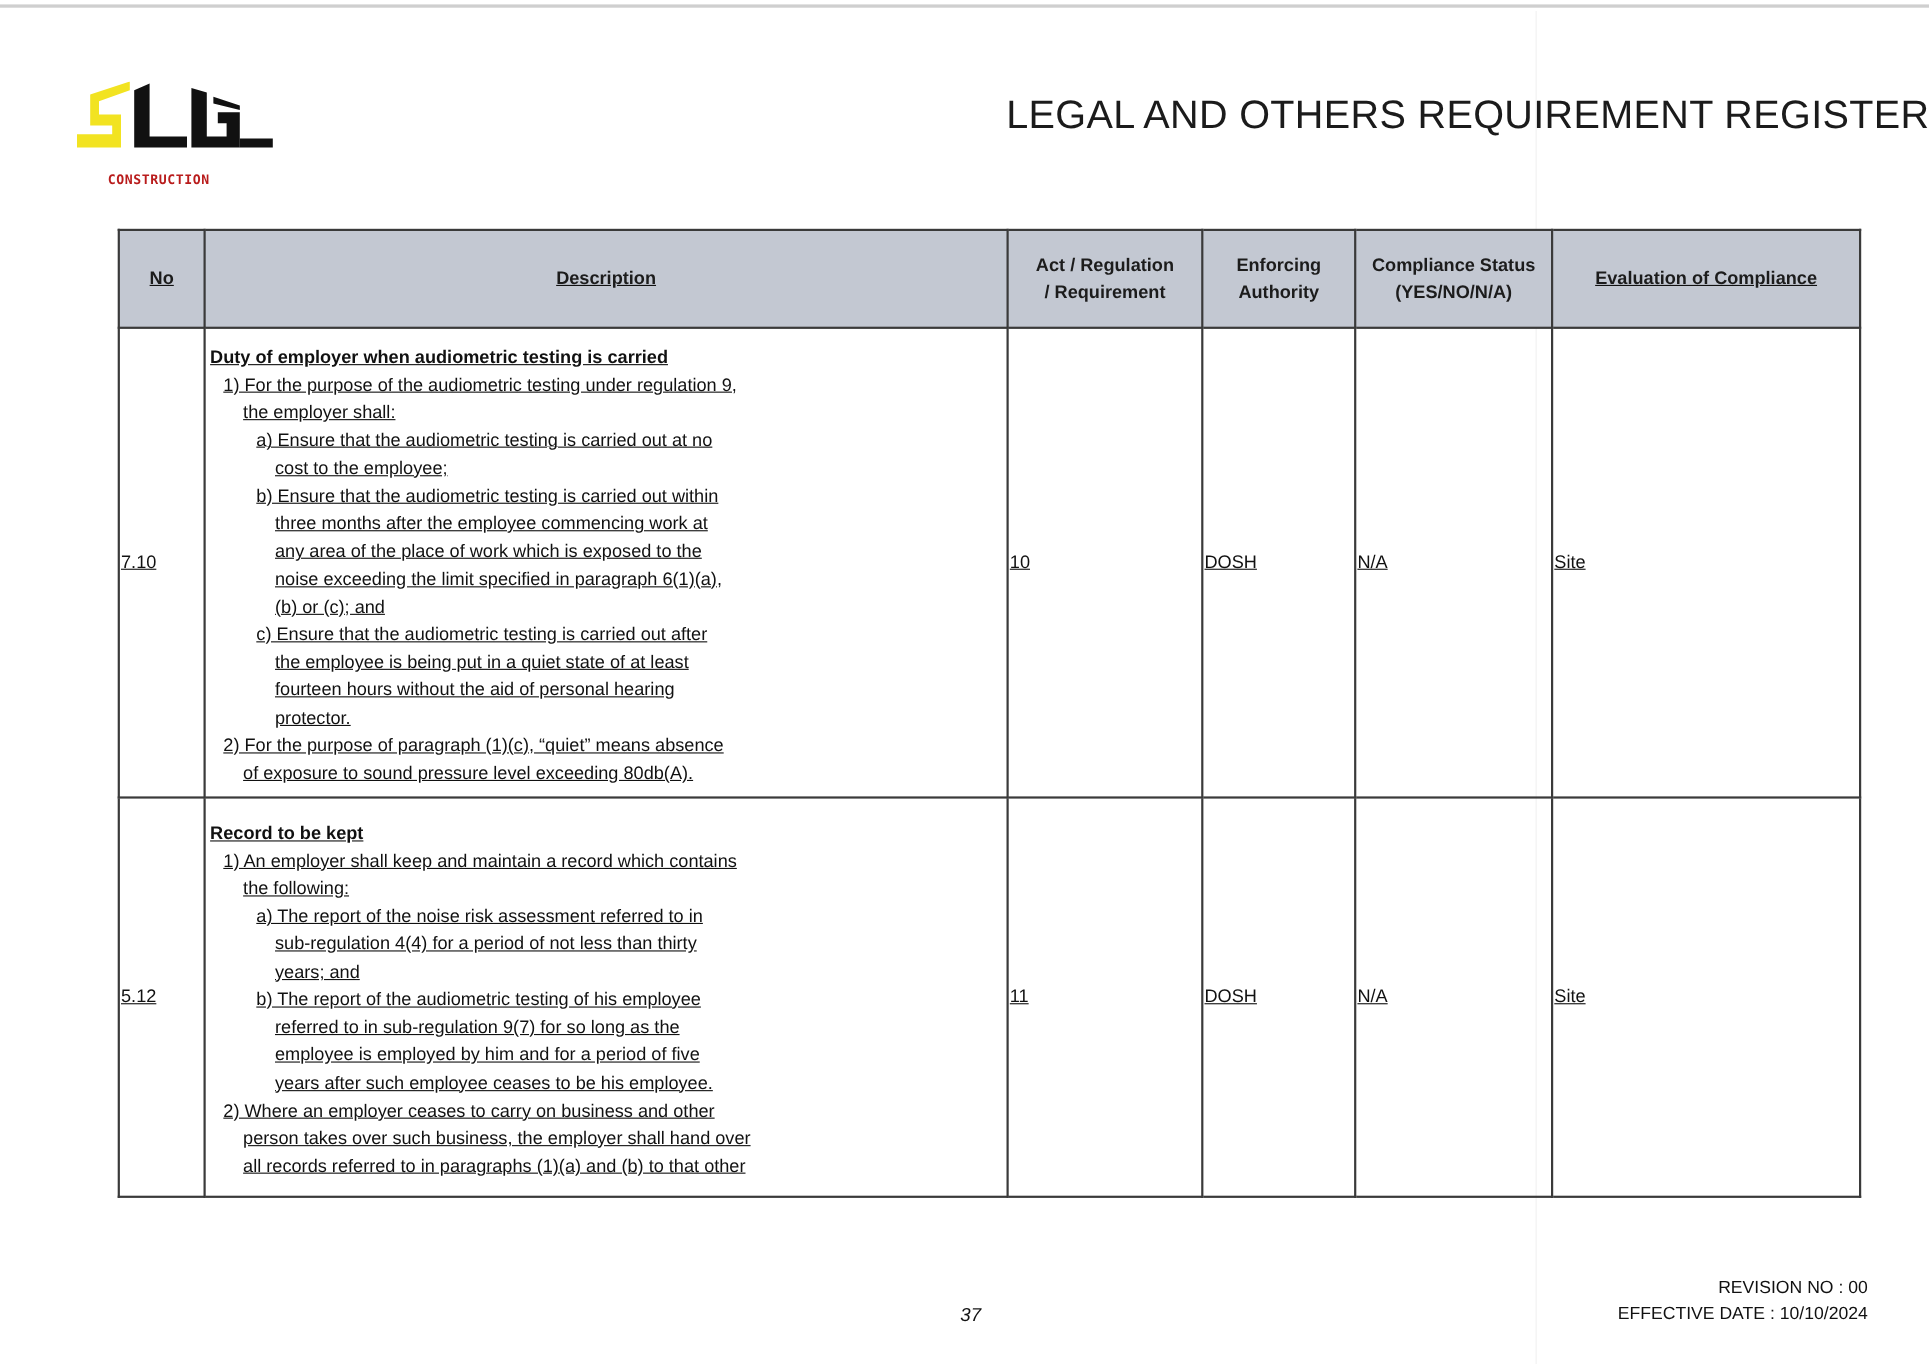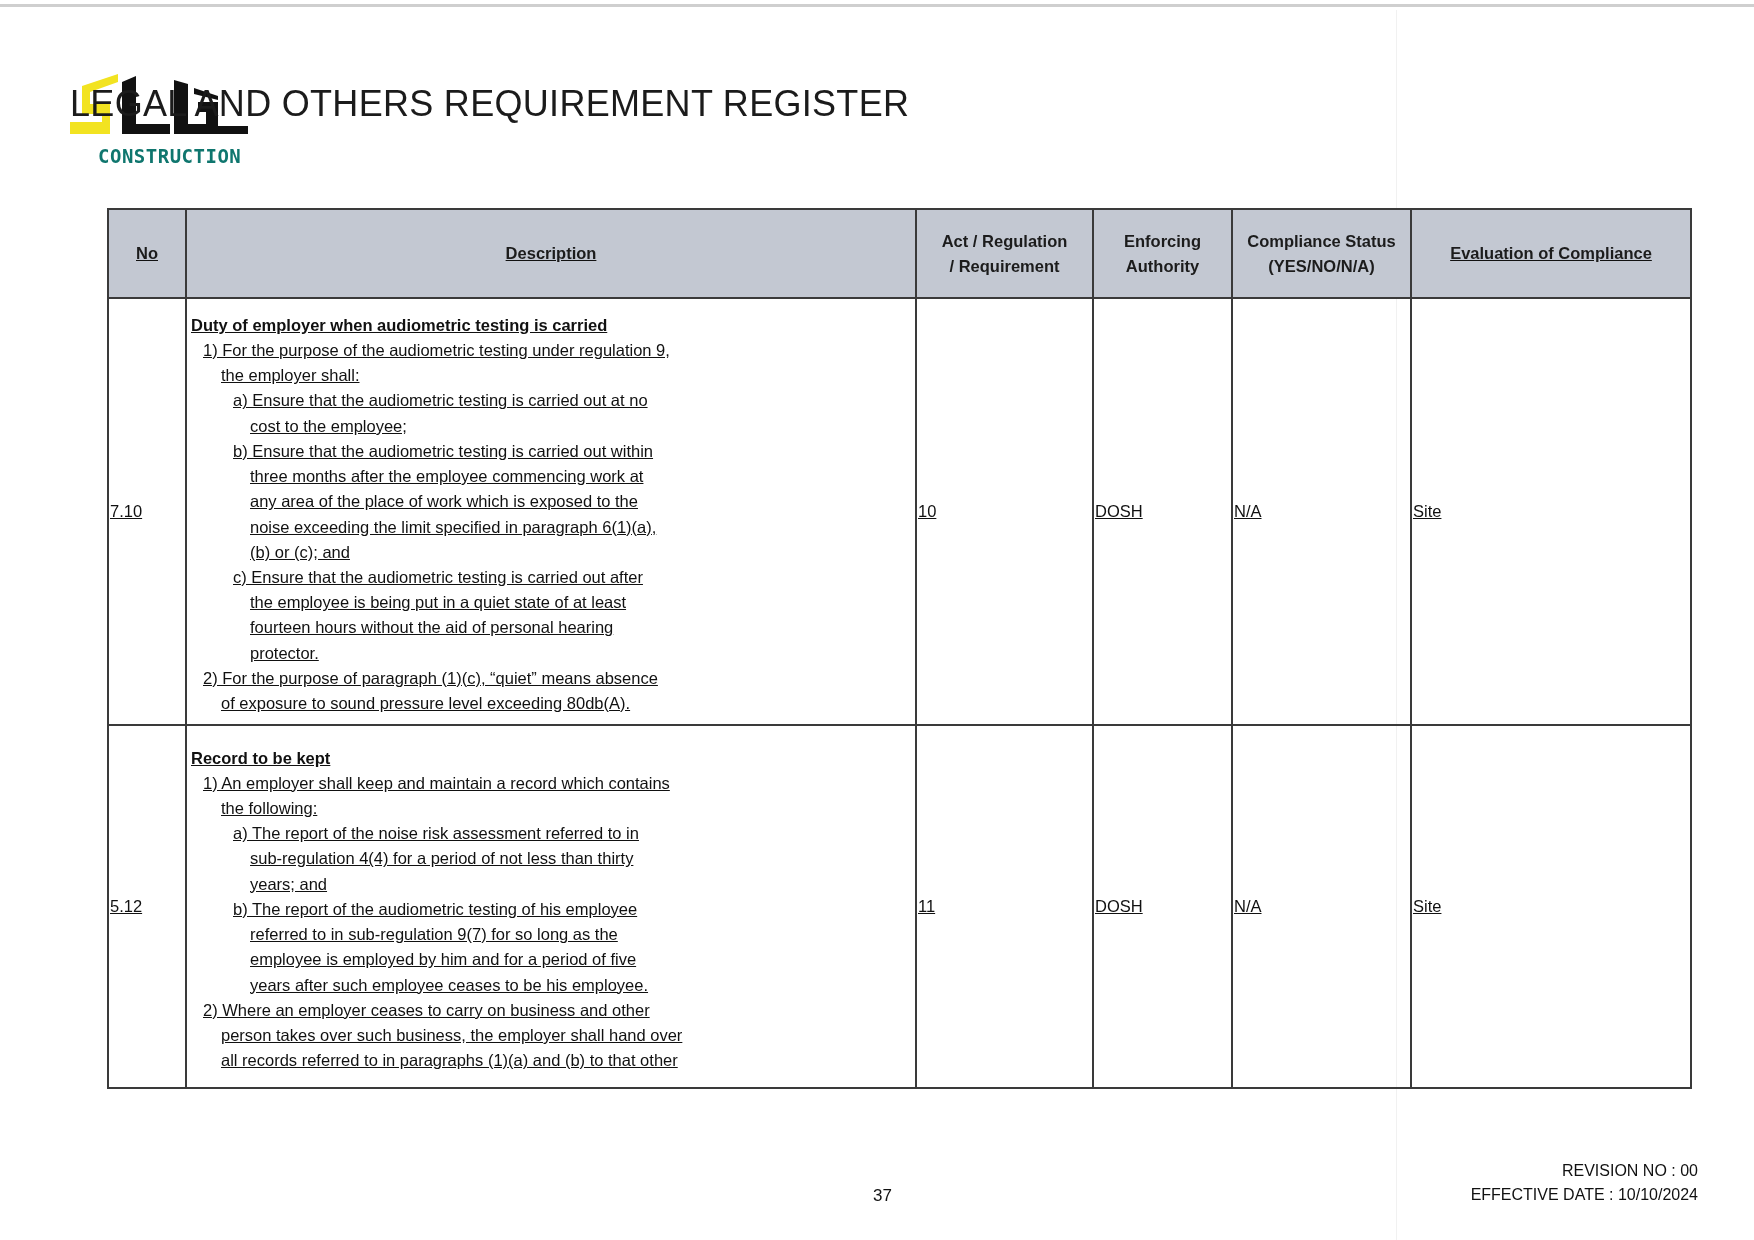--- a/index.html
+++ b/index.html
@@ -15,26 +15,26 @@
     }
     .fold-line {
       position: absolute; left: 1396px; top: 10px; width: 1px; height: 1230px;
       background: #f1f1f1;
     }
     .logo {
       position: absolute; left: 70px; top: 74px; width: 180px; height: 94px;
     }
     .logo svg { display: block; }
     .logo-text {
-      position: absolute; left: 28px; top: 71px;
+      position: absolute; left: 28px; top: 82px;
       font-family: "DejaVu Sans Mono", monospace; font-weight: bold;
-      font-size: 19px; letter-spacing: 0.5px; color: #0f766e;
+      font-size: 12px; letter-spacing: 0.5px; color: #b91c1c;
     }
     .page-title {
-      position: absolute; left: 0; width: 1754px; top: 83px; text-align: left;
+      position: absolute; left: 0; width: 1754px; top: 83px; text-align: right;
       font-size: 36px; color: #1b1b1b; letter-spacing: 0.3px;
       padding-left: 70px; box-sizing: border-box;
     }
     table.register {
       position: absolute; left: 107px; top: 208px; width: 1583px;
       border-collapse: collapse; table-layout: fixed;
       font-size: 16.5px;
       text-decoration: underline;
     }
     table.register th, table.register td {
@@ -45,21 +45,21 @@
       vertical-align: middle; height: 85px; line-height: 25px; color: #1c1c1c;
     }
     table.register td { vertical-align: middle; text-align: left; }
     td.desc { text-align: left; vertical-align: top; padding: 12px 4px 6px 4px; line-height: 25.2px; }
     .desc-title { font-weight: bold; }
     .l1 { padding-left: 12px; }
     .l1c { padding-left: 30px; }
     .l2 { padding-left: 42px; }
     .l2c { padding-left: 59px; }
     .footer-page {
-      position: absolute; left: 873px; top: 1186px; font-size: 17px;
+      position: absolute; left: 873px; top: 1186px; font-size: 17px; font-style: italic;
     }
     .footer-rev {
       position: absolute; right: 56px; top: 1159px; text-align: right;
       font-size: 16px; line-height: 24px;
     }
   </style>
 </head>
 <body>
 
 <div class="top-rule"></div>

